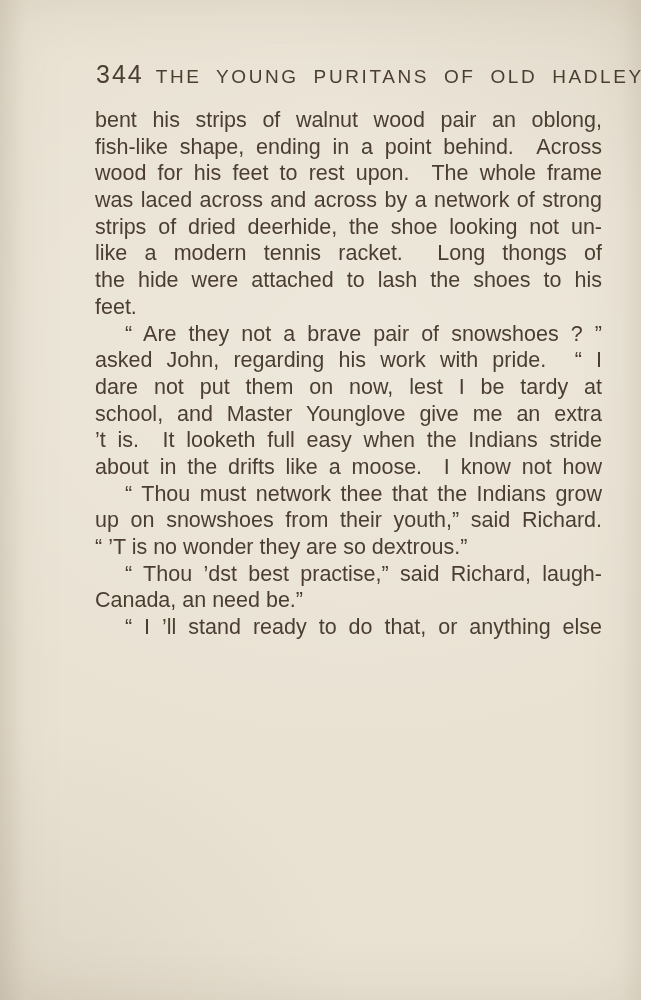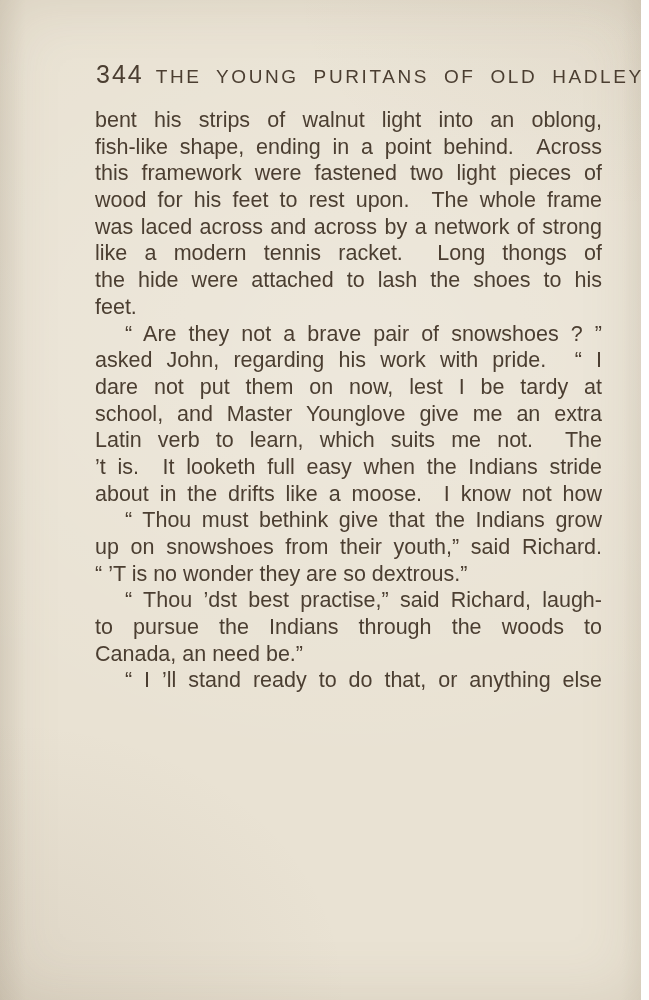--- a/index.html
+++ b/index.html
@@ -72,45 +72,43 @@
 </head>
 <body>
 
 <div class="scan">
   <div class="header">
     <span class="page-number">344</span>
     <span class="running-title">THE YOUNG PURITANS OF OLD HADLEY.</span>
   </div>
   <div class="body-text" id="body-text">
       <div class="paragraph">
-        <div class="line">bent his strips of walnut light into an oblong,</div>
+        <div class="line">bent his strips of walnut wood pair an oblong,</div>
         <div class="line">fish-like shape, ending in a point behind.  Across</div>
-        <div class="line">this framework were fastened two light pieces of</div>
         <div class="line">wood for his feet to rest upon.  The whole frame</div>
         <div class="line">was laced across and across by a network of strong</div>
+        <div class="line">strips of dried deerhide, the shoe looking not un-</div>
         <div class="line">like a modern tennis racket.  Long thongs of</div>
         <div class="line">the hide were attached to lash the shoes to his</div>
         <div class="line final">feet.</div>
       </div>
       <div class="paragraph">
         <div class="line indent">“ Are they not a brave pair of snowshoes ? ”</div>
         <div class="line">asked John, regarding his work with pride.  “ I</div>
         <div class="line">dare not put them on now, lest I be tardy at</div>
         <div class="line">school, and Master Younglove give me an extra</div>
-        <div class="line">Latin verb to learn, which suits me not.  The</div>
         <div class="line">’t is.  It looketh full easy when the Indians stride</div>
         <div class="line">about in the drifts like a moose.  I know not how</div>
       </div>
       <div class="paragraph">
-        <div class="line indent">“ Thou must bethink give that the Indians grow</div>
+        <div class="line indent">“ Thou must network thee that the Indians grow</div>
         <div class="line">up on snowshoes from their youth,” said Richard.</div>
         <div class="line final">“ ’T is no wonder they are so dextrous.”</div>
       </div>
       <div class="paragraph">
         <div class="line indent">“ Thou ’dst best practise,” said Richard, laugh-</div>
-        <div class="line">to pursue the Indians through the woods to</div>
         <div class="line final">Canada, an need be.”</div>
       </div>
       <div class="paragraph">
         <div class="line indent">“ I ’ll stand ready to do that, or anything else</div>
       </div>
     </div>
 </div>
 
 </body></html>

